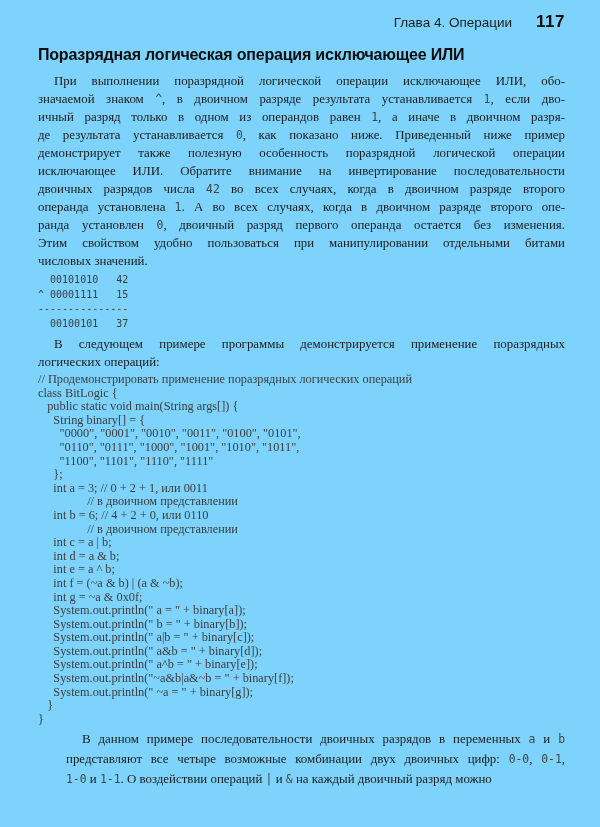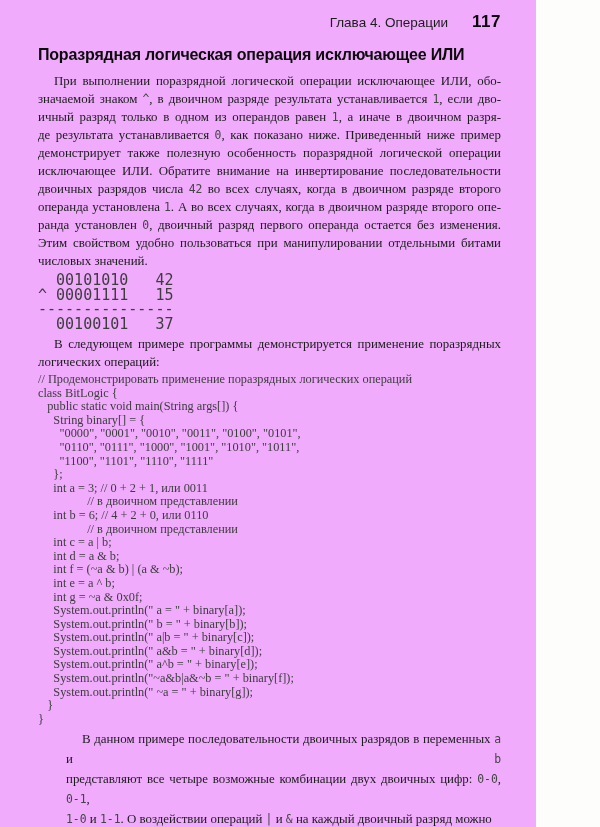--- a/index.html
+++ b/index.html
@@ -2,25 +2,25 @@
 <html><head>
 <meta charset="utf-8">
 <style>
   html, body {
     margin: 0;
     padding: 0;
     background: #fdfdfc;
   }
   .page {
     position: relative;
-    width: 536px;
+    width: 600px;
     height: 827px;
     box-sizing: border-box;
     padding: 12px 35px 0 38px;
-    background: #f0abfc;
+    background: #7dd3fc;
     overflow: hidden;
   }
   .running-header {
     display: flex;
     justify-content: flex-end;
     align-items: baseline;
     gap: 24px;
     height: 20px;
     font-family: "Liberation Sans", sans-serif;
   }
@@ -63,21 +63,21 @@
   }
   .codeblock {
     font-family: "DejaVu Sans Mono", monospace;
     color: #3d3d3d;
   }
   .codeblock .line {
     white-space: pre;
     text-align: left;
   }
   .code1 {
-    font-size: 15px;
+    font-size: 10px;
     margin: 3px 0 4px 0;
   }
   .code1 .line { line-height: 14.5px; }
   .code2 {
     font-size: 12.3px;
     margin: 2px 0 0 0;
     font-family: Liberation Serif, serif;
   }
   .code2 .line { line-height: 13.6px; }
   .outro { margin-top: 3px; }
@@ -130,22 +130,22 @@
       <div class="line"><span>       "0000", "0001", "0010", "0011", "0100", "0101",</span></div>
       <div class="line"><span>       "0110", "0111", "1000", "1001", "1010", "1011",</span></div>
       <div class="line"><span>       "1100", "1101", "1110", "1111"</span></div>
       <div class="line"><span>     };</span></div>
       <div class="line"><span>     int a = 3; // 0 + 2 + 1, или 0011</span></div>
       <div class="line"><span>                // в двоичном представлении</span></div>
       <div class="line"><span>     int b = 6; // 4 + 2 + 0, или 0110</span></div>
       <div class="line"><span>                // в двоичном представлении</span></div>
       <div class="line"><span>     int c = a | b;</span></div>
       <div class="line"><span>     int d = a &amp; b;</span></div>
+      <div class="line"><span>     int e = a ^ b;</span></div>
       <div class="line"><span>     int f = (~a &amp; b) | (a &amp; ~b);</span></div>
-      <div class="line"><span>     int e = a ^ b;</span></div>
       <div class="line"><span>     int g = ~a &amp; 0x0f;</span></div>
       <div class="line"><span>     System.out.println(" a = " + binary[a]);</span></div>
       <div class="line"><span>     System.out.println(" b = " + binary[b]);</span></div>
       <div class="line"><span>     System.out.println(" a|b = " + binary[c]);</span></div>
       <div class="line"><span>     System.out.println(" a&amp;b = " + binary[d]);</span></div>
       <div class="line"><span>     System.out.println(" a^b = " + binary[e]);</span></div>
       <div class="line"><span>     System.out.println("~a&amp;b|a&amp;~b = " + binary[f]);</span></div>
       <div class="line"><span>     System.out.println(" ~a = " + binary[g]);</span></div>
       <div class="line"><span>   }</span></div>
       <div class="line last-line"><span>}</span></div>

